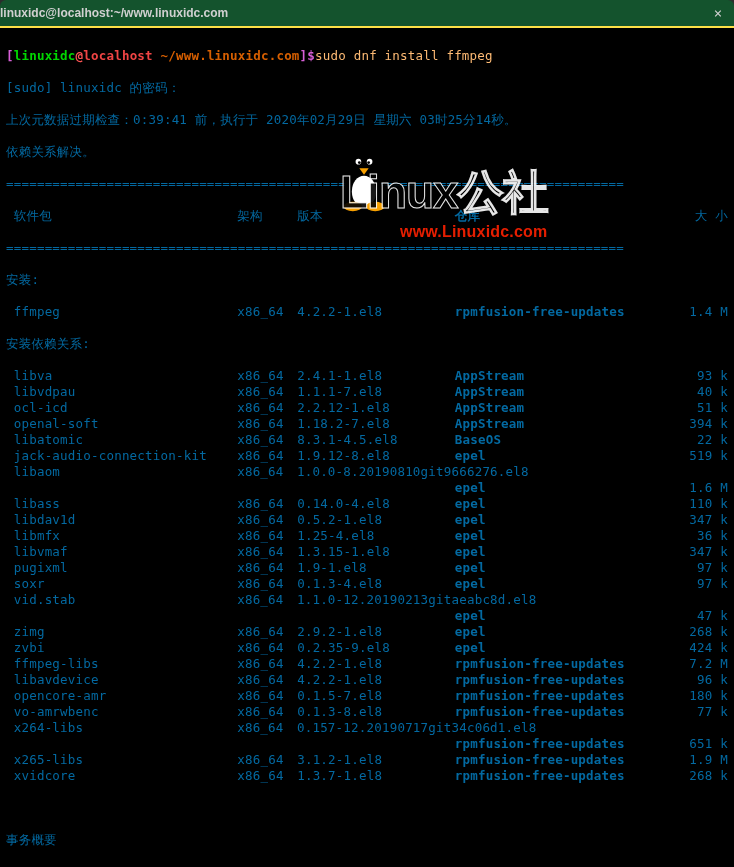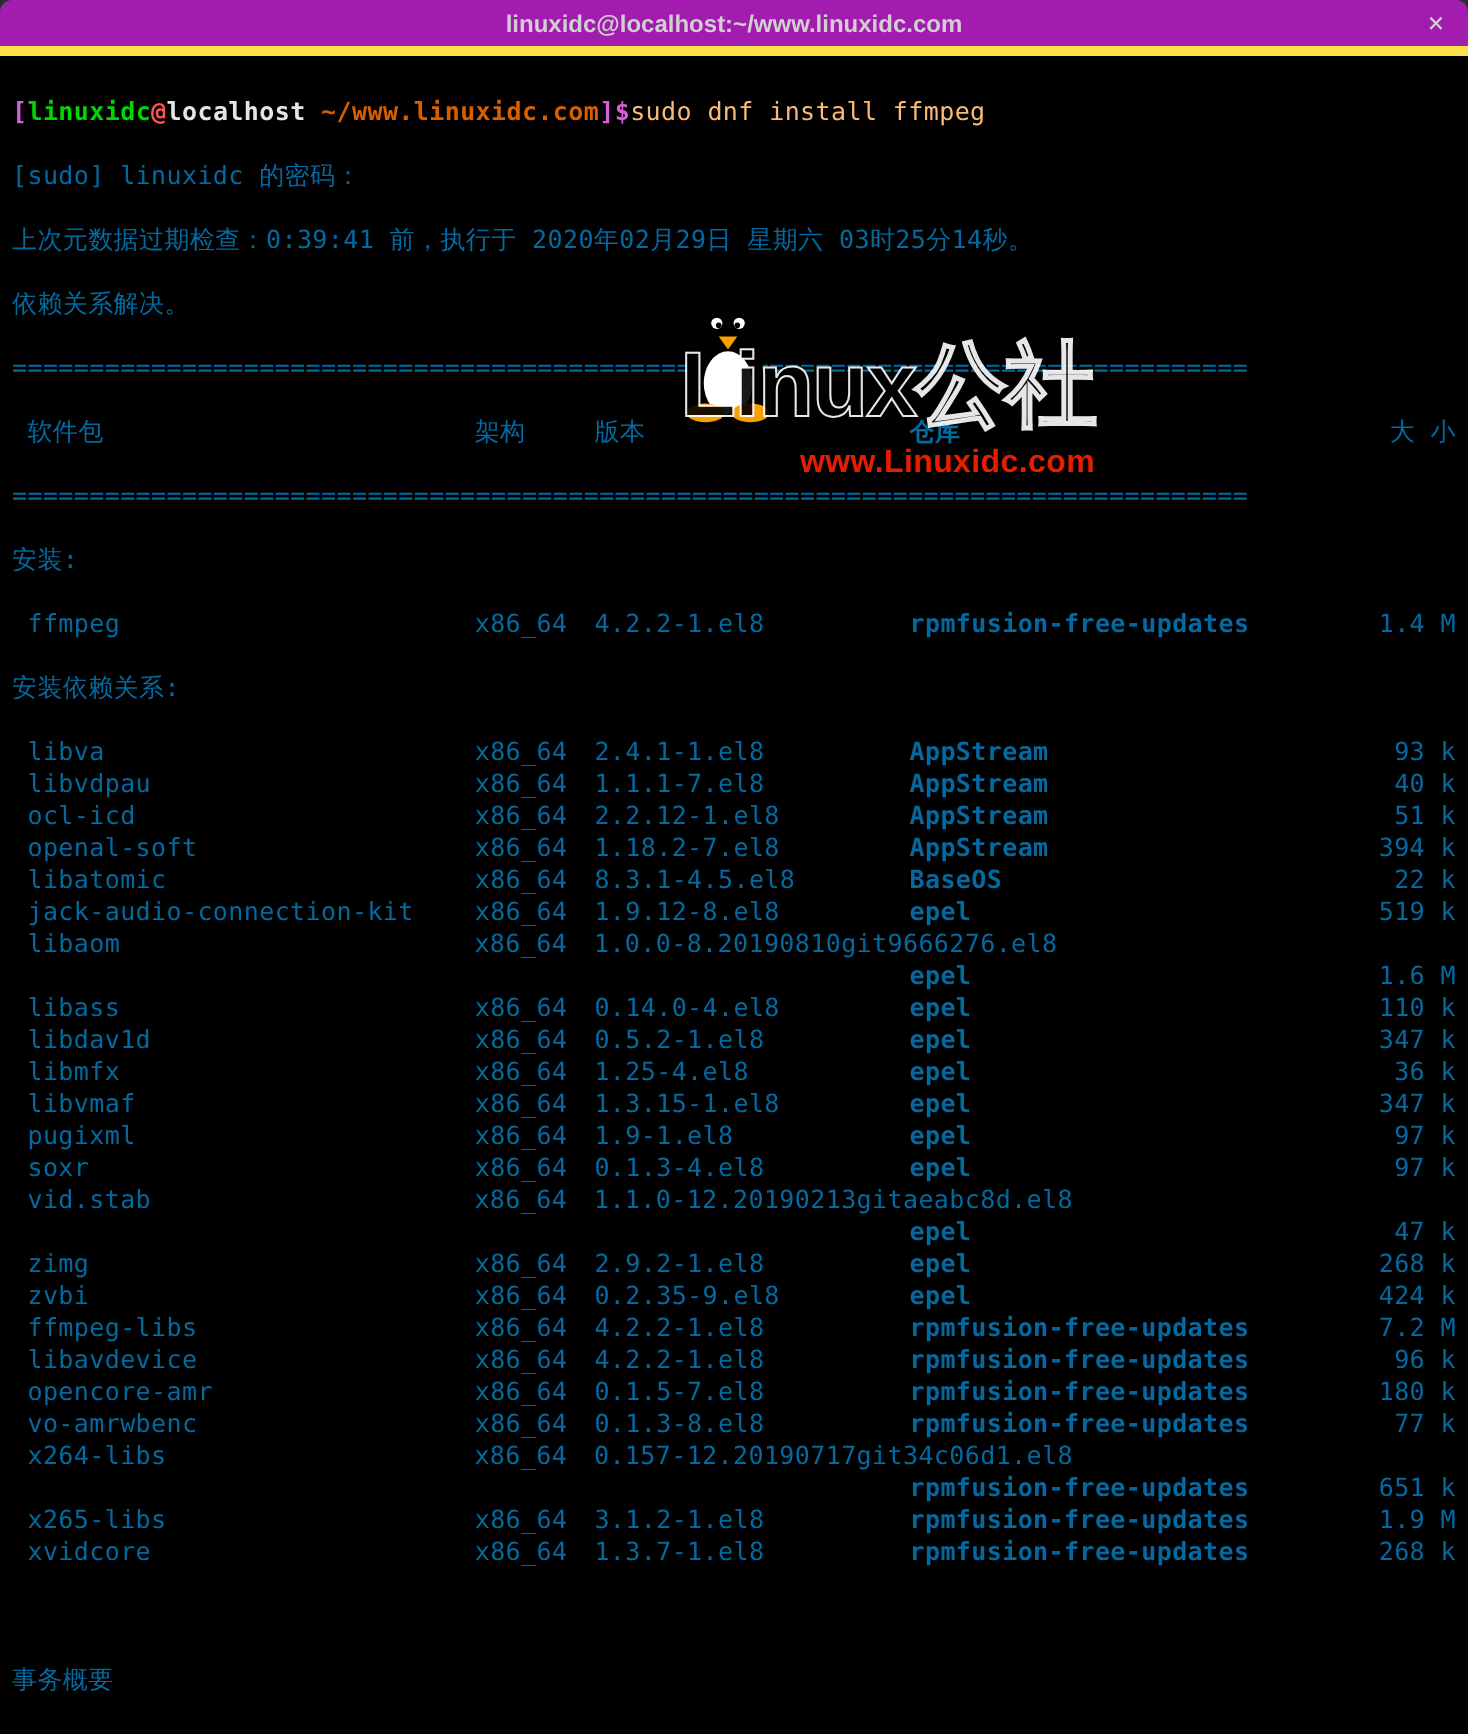--- a/index.html
+++ b/index.html
@@ -6,28 +6,28 @@
     body {
       background: #2d2d2d;
       font-family: "DejaVu Sans Mono", "Liberation Mono", monospace;
       font-size: 12.5px;
       line-height: 16px;
       width: 734px;
       height: 867px;
       overflow: hidden;
     }
     .titlebar {
-      background: #a21caf;
+      background: #14532d;
       height: 28px;
       display: flex;
       align-items: center;
-      justify-content: center;
+      justify-content: flex-start;
       position: relative;
       border-radius: 6px 6px 0 0;
-      border-bottom: 5px solid #fde047;
+      border-bottom: 2px solid #fde047;
     }
     .titlebar-title {
       color: #d0d0d0;
       font-family: sans-serif;
       font-size: 12px;
       font-weight: bold;
     }
     .close-btn {
       position: absolute;
       right: 8px;
@@ -43,21 +43,21 @@
       height: calc(100% - 28px);
       color: #00dede;
       white-space: pre;
       letter-spacing: 0.2px;
       position: relative;
     }
     .line { white-space: pre; }
     .bracket { color: #d75fd7; font-weight: bold; }
     .user { color: #00d700; font-weight: bold; text-align: right; }
     .at { color: #ff5555; font-weight: bold; }
-    .host { color: #e5e5e5; font-weight: bold; }
+    .host { color: #ef4444; font-weight: bold; }
     .path { color: #d75f00; font-weight: bold; }
     .dollar { color: #d75fd7; font-weight: bold; }
     .cmd { color: #fdba74; }
     .normal { color: #0369a1; }
     .row { display: flex; }
     .c-pkg { width: 232px; overflow: hidden; }
     .c-arch { width: 60px; }
     .c-ver { width: 158px; }
     .c-repo { width: 220px; font-weight: bold; }
     .c-size { width: 54px; text-align: right; }

